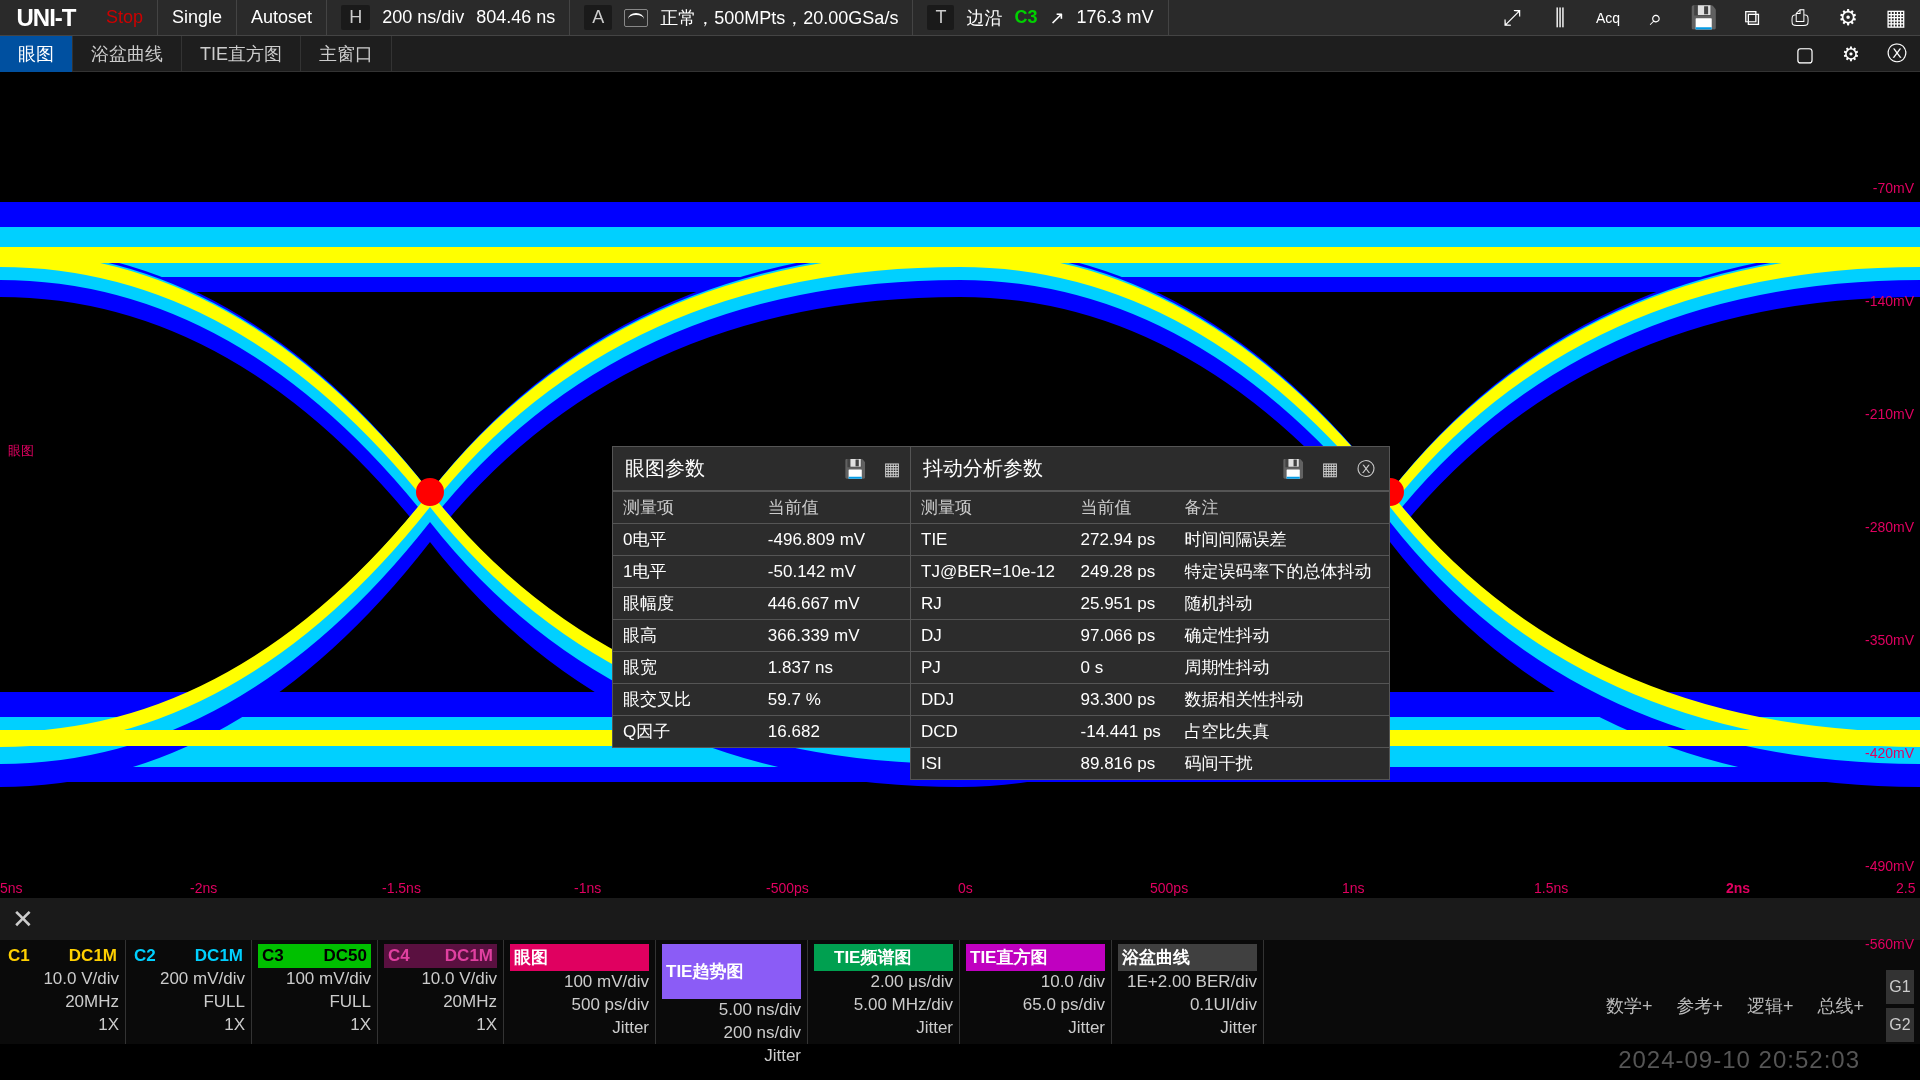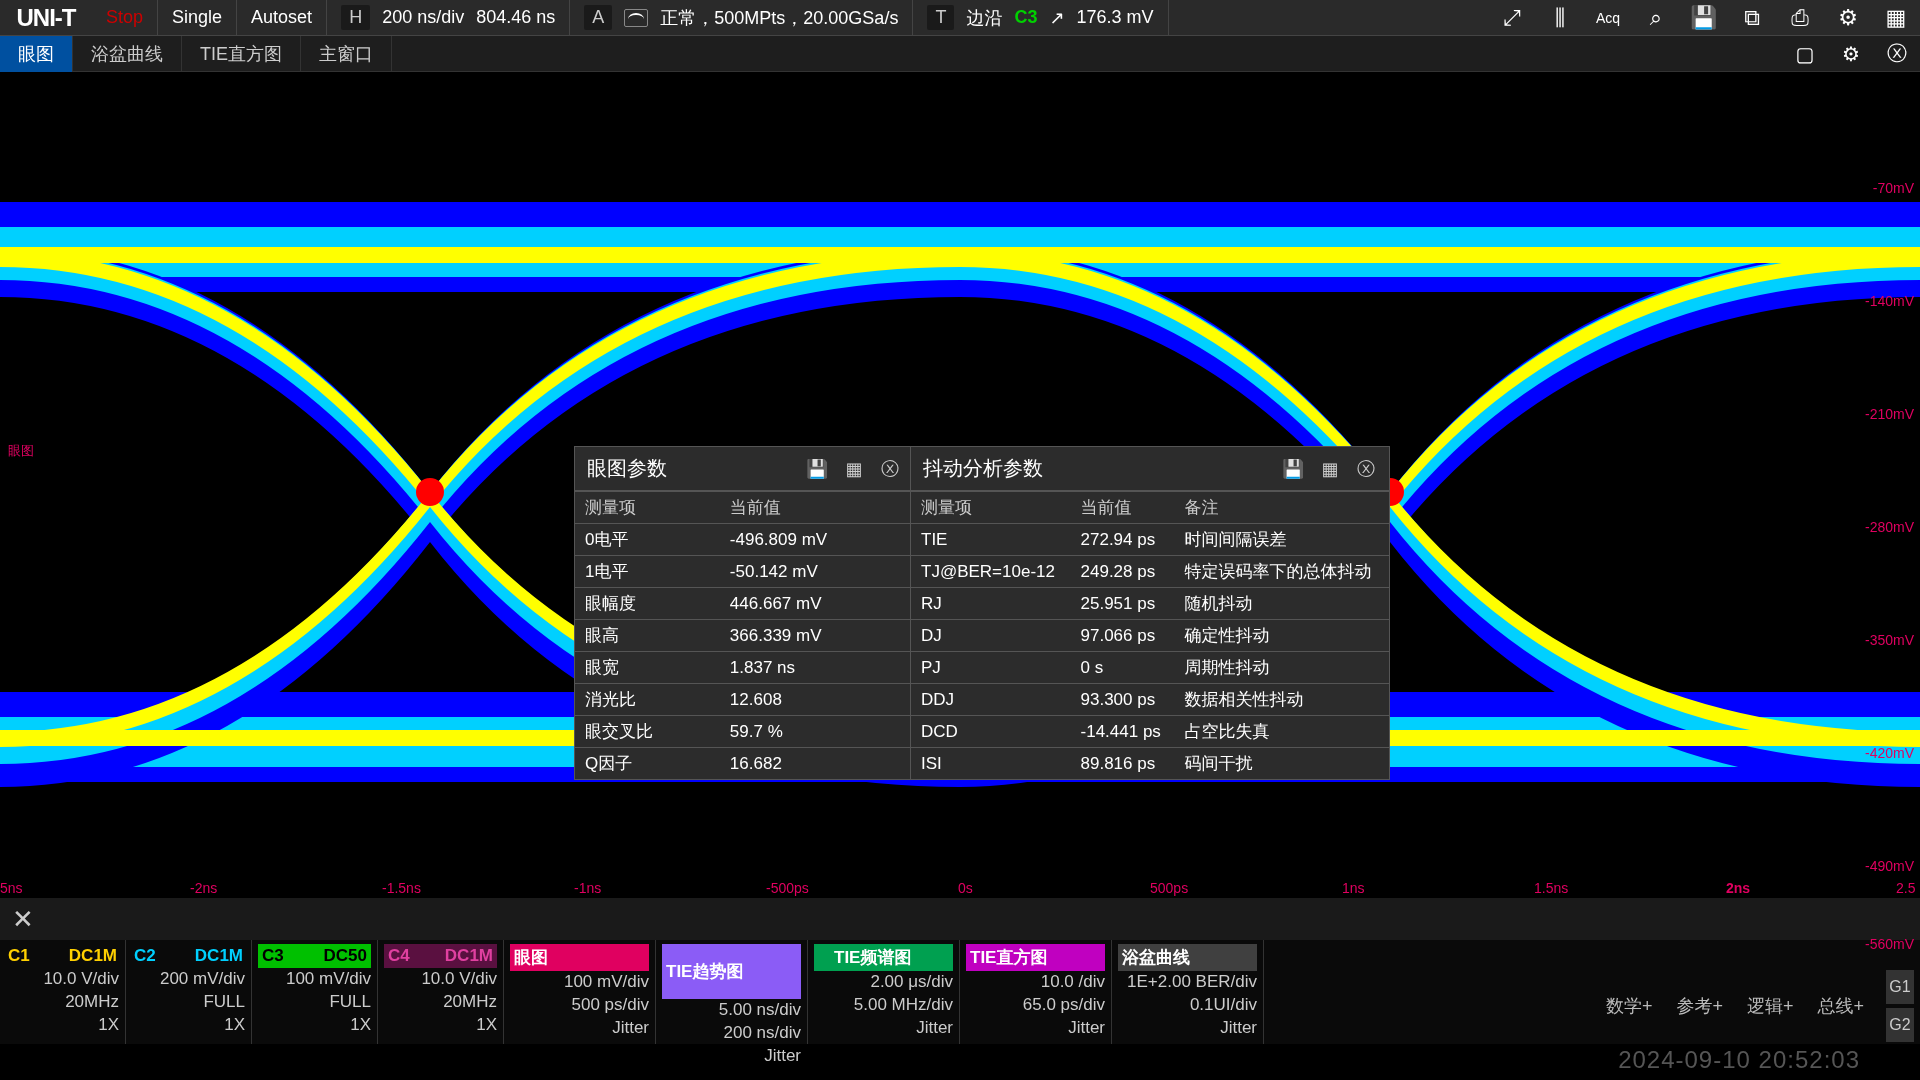--- a/index.html
+++ b/index.html
@@ -22,21 +22,21 @@
 .tab-right .ticon{width:46px;display:flex;align-items:center;justify-content:center;cursor:pointer;height:36px;font-size:20px}
 .display{position:relative;width:100%;height:826px;background:#000}
 .eye-label{position:absolute;left:8px;top:370px;color:#e00060;font-size:13px;writing-mode:horizontal-tb}
 .volt-scale{position:absolute;right:0;top:54px;width:70px}
 .volt-scale div{position:absolute;right:6px;color:#e00060;font-size:14px;white-space:nowrap}
 .time-scale{position:absolute;bottom:0;left:0;right:0;height:26px}
 .time-scale div{position:absolute;color:#e00060;font-size:14px;bottom:2px}
 .eye-canvas{position:absolute;top:60px;left:0;right:0;height:720px}
 .eye-canvas svg{width:100%;height:100%}
 .panel{position:absolute;background:#2c2c2c;border:1px solid #555;z-index:10}
-.panel1{left:574px;top:374px;width:340px}
+.panel1{left:612px;top:374px;width:340px}
 .panel2{left:910px;top:374px;width:480px}
 .panel-head{display:flex;align-items:center;padding:8px 12px;border-bottom:1px solid #555}
 .panel-title{font-size:20px;flex:1}
 .panel-icons{display:flex;gap:14px}
 .picon{width:22px;height:22px;display:flex;align-items:center;justify-content:center;cursor:pointer;color:#ccc;font-size:18px}
 .panel-table{width:100%;border-collapse:collapse}
 .panel-table th,.panel-table td{padding:4px 10px;text-align:left;border-top:1px solid #555;font-size:17px;font-weight:normal}
 .panel-table th{color:#ccc}
 .toolstrip{height:42px;background:#1a1a1a;display:flex;align-items:center;padding:0 12px}
 .xicon{width:30px;height:30px;color:#ccc;cursor:pointer;position:relative;font-size:26px}
@@ -192,24 +192,20 @@
           </tr>
           <tr>
             <td>眼高</td>
             <td>366.339 mV</td>
           </tr>
           <tr>
             <td>眼宽</td>
             <td>1.837 ns</td>
           </tr>
           <tr>
-            <td>消光比</td>
-            <td>12.608</td>
-          </tr>
-          <tr>
             <td>眼交叉比</td>
             <td>59.7 %</td>
           </tr>
           <tr>
             <td>Q因子</td>
             <td>16.682</td>
           </tr>
         </tbody>
     </table>
   </div>

